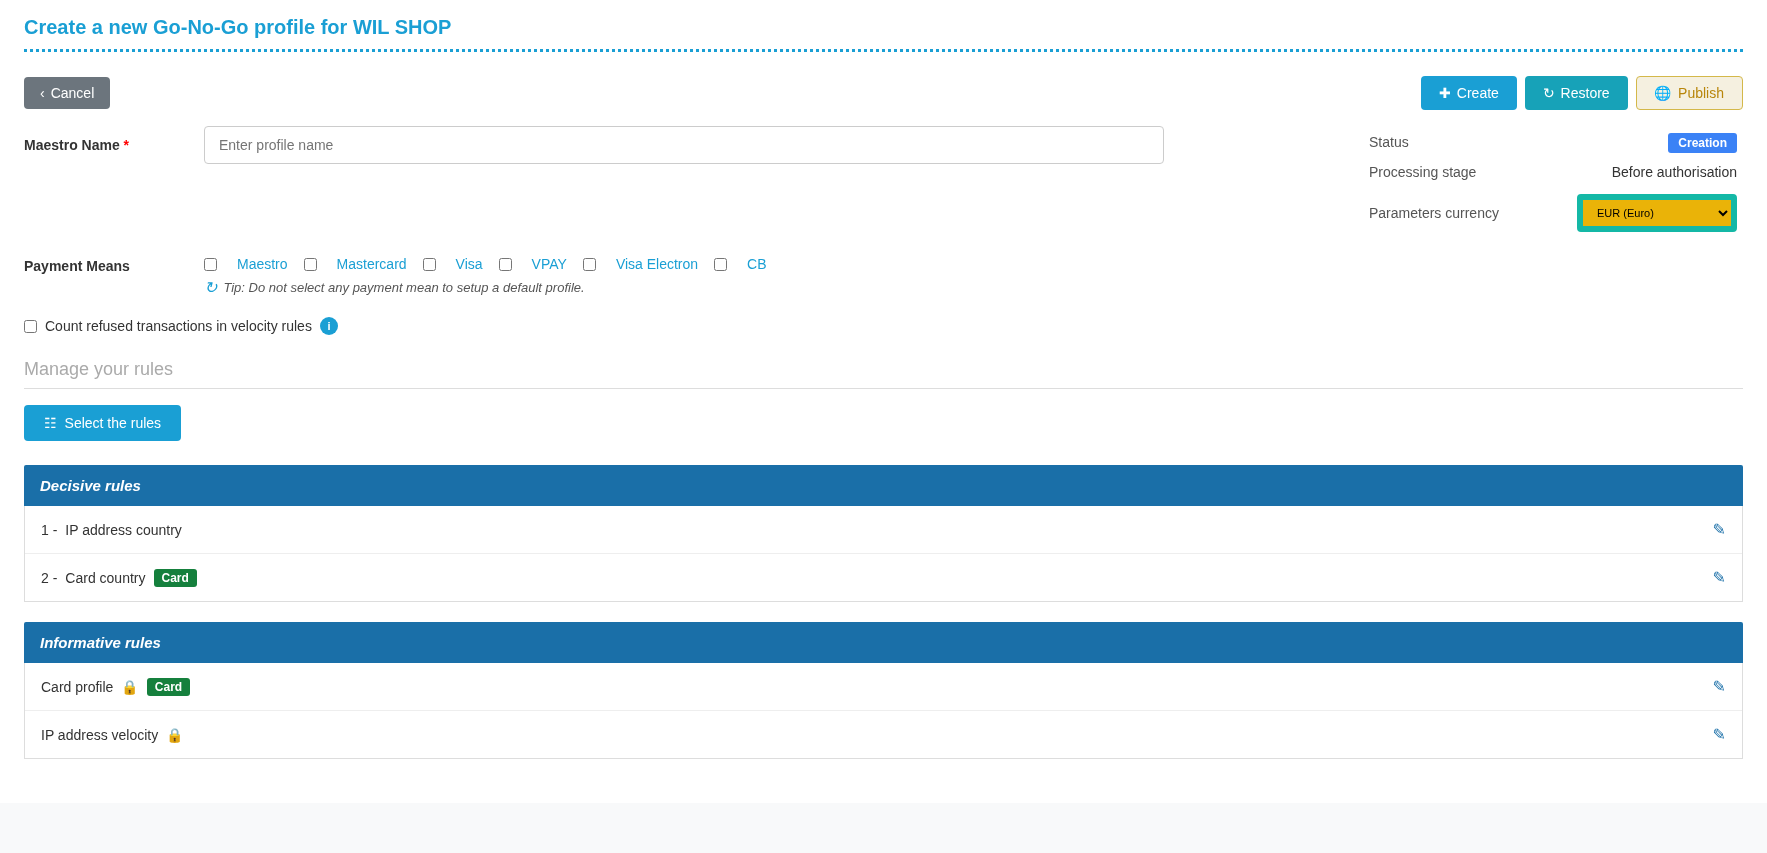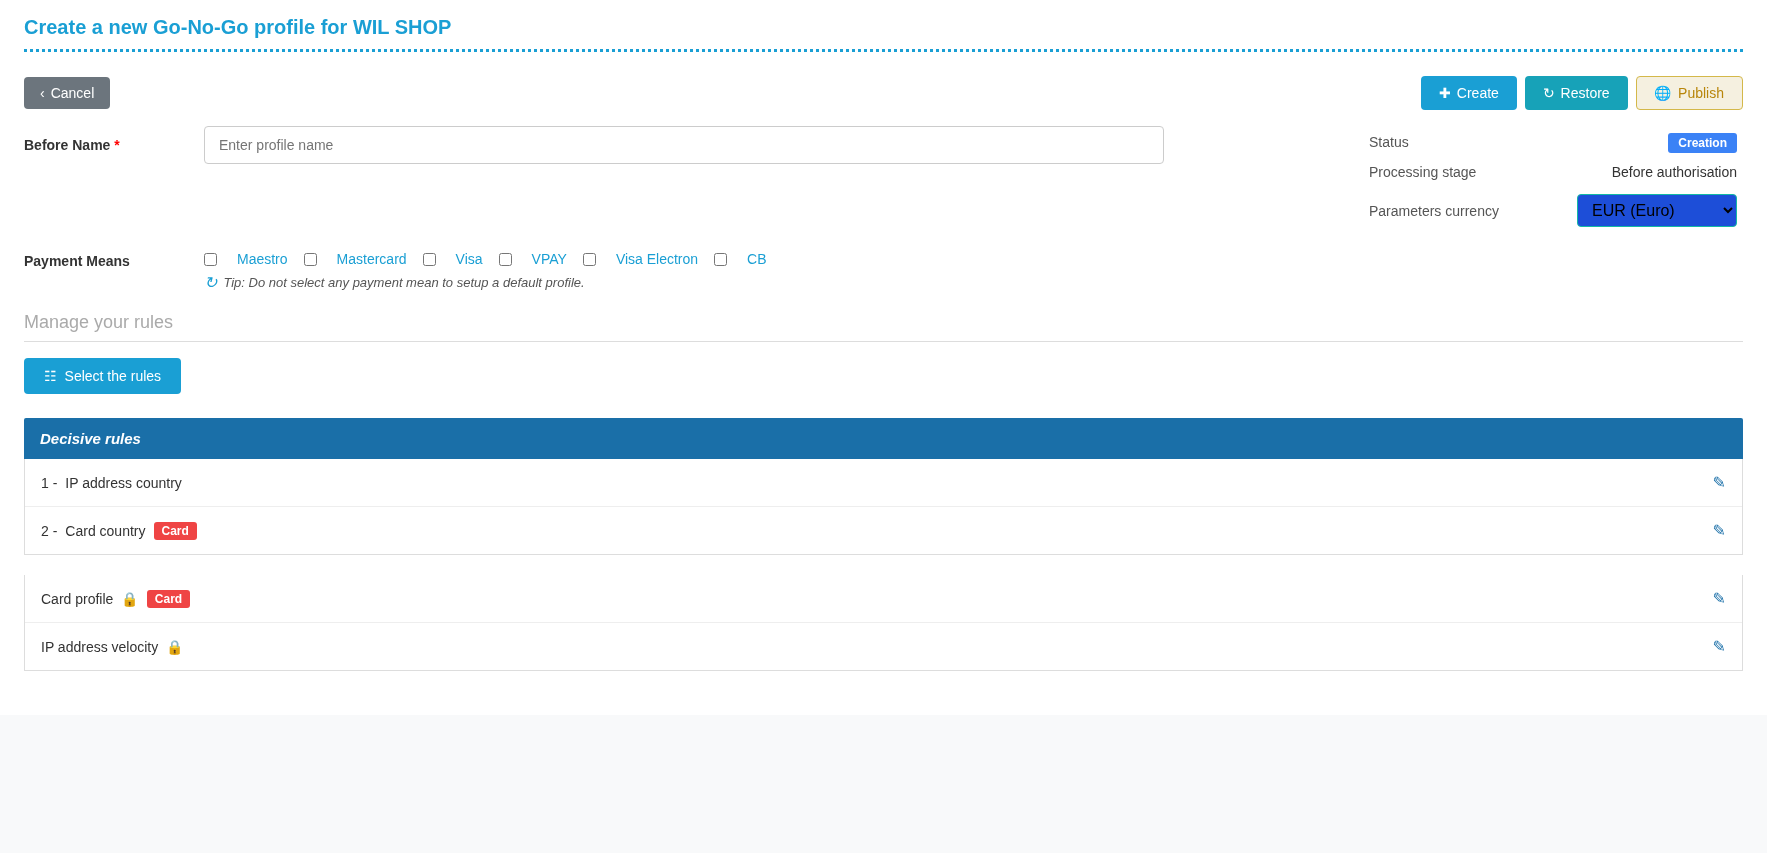--- a/index.html
+++ b/index.html
@@ -280,42 +280,42 @@
 
     .rule-left {
       display: flex;
       align-items: center;
       gap: 8px;
     }
 
     .rule-number { color: #333; }
 
     .tag-card {
-      background: #ef4444;
+      background: #15803d;
       color: #fff;
       padding: 2px 8px;
       border-radius: 3px;
       font-size: 12px;
       font-weight: bold;
     }
 
     .lock-icon { font-size: 14px; }
 
     .edit-icon {
       color: #1a6fa8;
       cursor: pointer;
       font-size: 16px;
     }
 
     .currency-select {
       padding: 6px 10px;
-      border: 1px solid #14b8a6;
-      border-radius: 4px;
-      font-size: 16px;
-      background: #1d4ed8;
+      border: 6px solid #14b8a6;
+      border-radius: 4px;
+      font-size: 11px;
+      background: #eab308;
       cursor: pointer;
       min-width: 160px;
     }
   </style>
 </head>
 <body>
 
 <div class="page-header">
   <div class="page-title">Create a new Go-No-Go profile for WIL SHOP</div>
   <div class="dotted-border"></div>
@@ -340,21 +340,21 @@
     </div>
   </div>
 </div>
 
 <div class="main-content">
 
   <div style="display:flex; align-items:flex-start; margin-bottom:16px;">
     <div style="flex:1;">
       <div class="field-row">
         <div class="field-label">
-          <span>Before Name</span>
+          <span>Maestro Name</span>
           <span class="required">*</span>
         </div>
         <div class="field-input">
           <input type="text" class="profile-name-input" placeholder="Enter profile name" style="">
         </div>
       </div>
     </div>
     <div class="status-section">
       <table class="status-table">
         <tbody>
@@ -412,20 +412,25 @@
           <span class="checkbox-label">CB</span>
         </label>
       </div>
       <div class="tip-text">
         <span class="tip-icon">↻</span>
         <span>Tip: Do not select any payment mean to setup a default profile.</span>
       </div>
     </div>
   </div>
 
+  <div class="velocity-row">
+    <input type="checkbox" style="">
+    <span class="velocity-label">Count refused transactions in velocity rules</span>
+    <span class="info-icon">i</span>
+  </div>
 
   <div class="manage-rules-section">
     <div class="manage-rules-title">Manage your rules</div>
     <hr class="manage-rules-divider">
     <button class="btn-select-rules">
       <span>☷</span>
       <span>Select the rules</span>
     </button>
   </div>
 
@@ -444,20 +449,21 @@
           <span class="rule-number">2 -</span>
           <span>Card country</span>
           <span class="tag-card">Card</span>
         </div>
         <span class="edit-icon">✎</span>
       </div>
     </div>
   </div>
 
   <div class="rules-section">
+    <div class="rules-section-header">Informative rules</div>
     <div class="rules-list">
       <div class="rule-item">
         <div class="rule-left">
           <span>Card profile</span>
           <span class="lock-icon">🔒</span>
           <span class="tag-card">Card</span>
         </div>
         <span class="edit-icon">✎</span>
       </div>
       <div class="rule-item">

